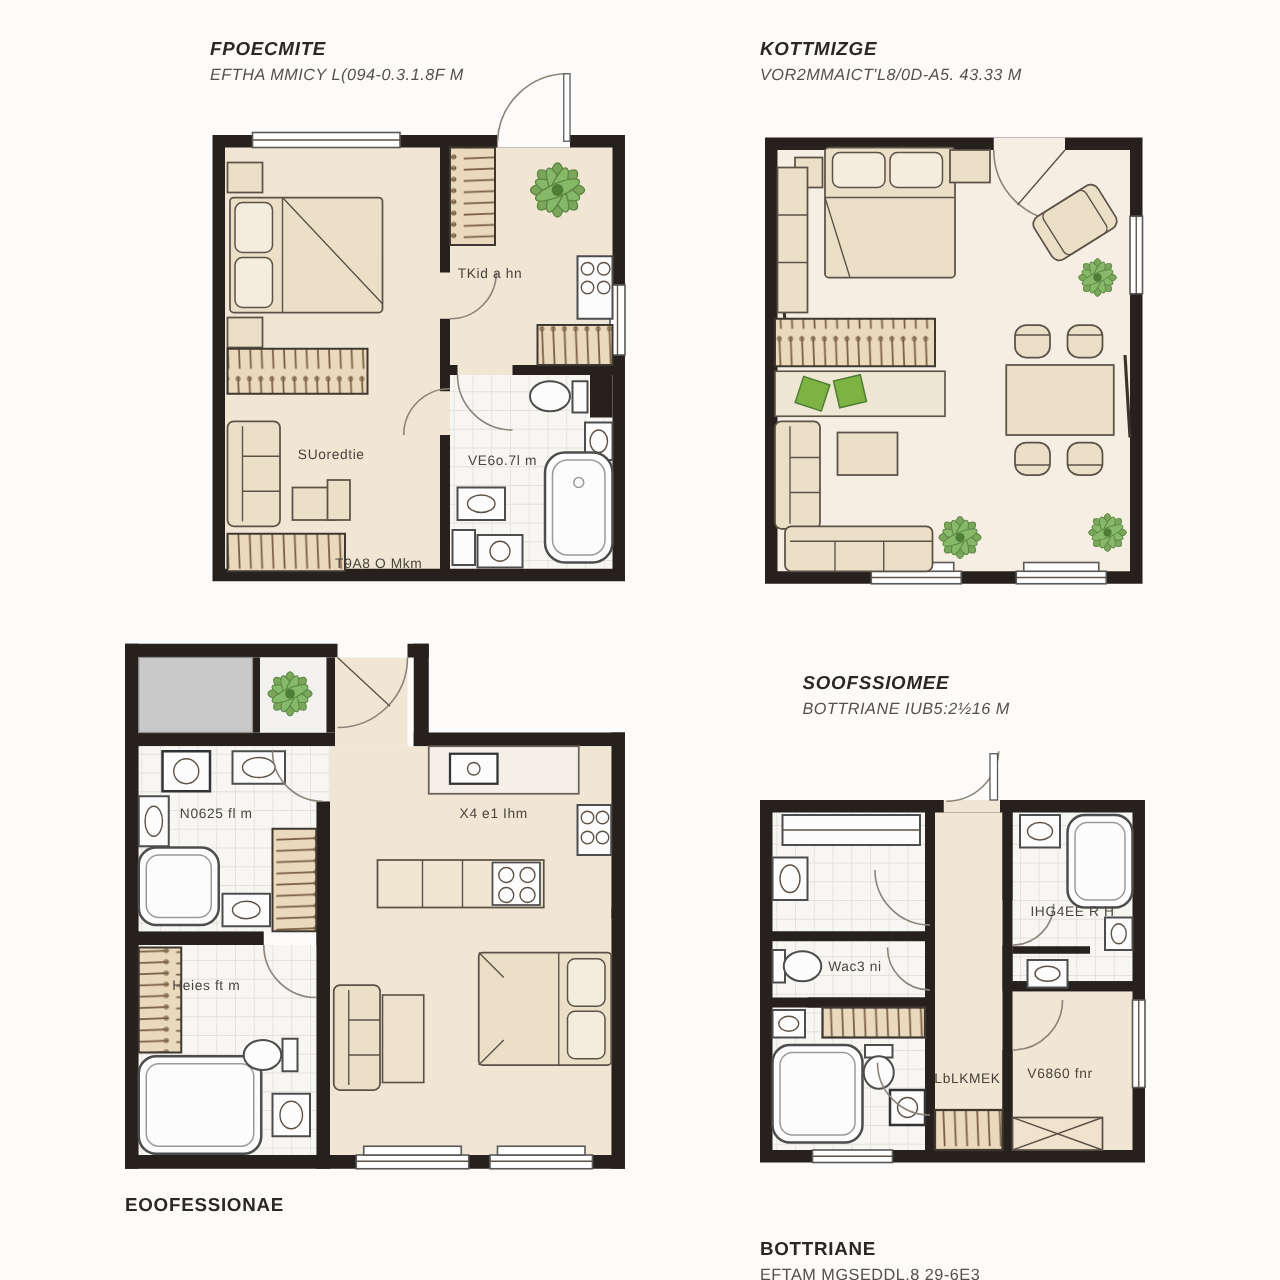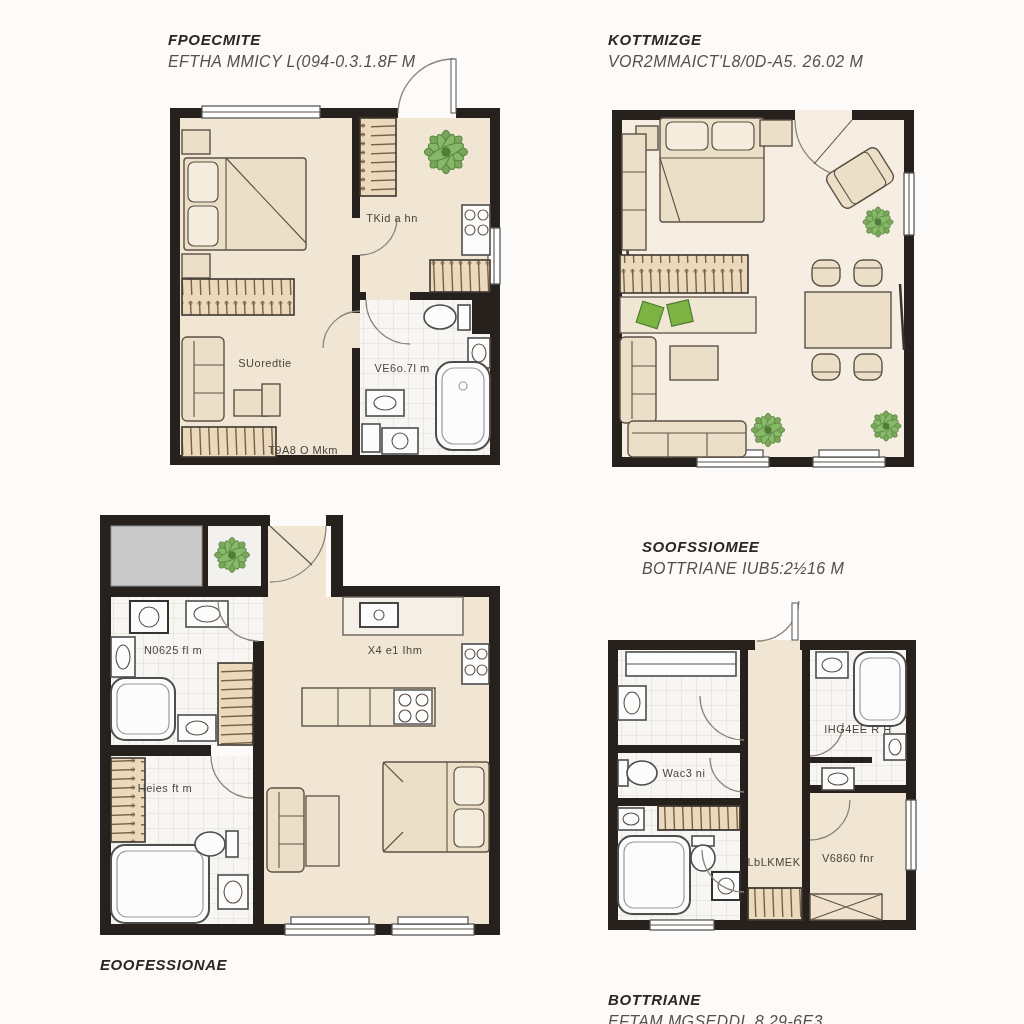--- a/index.html
+++ b/index.html
@@ -1,21 +1,21 @@
 <!DOCTYPE html>
 <html><head>
 <meta charset="utf-8">
 <style>
   html,body{margin:0;padding:0;}
   body{font-family:"Liberation Sans", sans-serif;background:#ffffff;}
   .sheet{position:relative;width:1024px;height:1024px;background:#fcfbf9;overflow:hidden;}
   .plan-header{position:absolute;line-height:1.25;font-style:italic;}
   .plan-title{font-size:15px;font-weight:bold;color:#2b2723;letter-spacing:.6px;}
-  .plan-sub{font-size:16px;color:#55504a;letter-spacing:.4px;margin-top:2px;}
-  .plan-caption{position:absolute;line-height:1.3;font-style:italic;}
+  .plan-sub{font-size:13px;color:#55504a;letter-spacing:.4px;margin-top:2px;}
+  .plan-caption{position:absolute;line-height:1.3;}
   svg{position:absolute;display:block;}
   svg text{font-family:"Liberation Sans", sans-serif;fill:#4a443c;}
   .roomlabel{font-size:11px;letter-spacing:.5px;}
   .f{fill:#ecdfc8;stroke:#5c5247;stroke-width:1.4;}
   .fx{fill:#fcfcfc;stroke:#4d4d4d;stroke-width:1.6;}
   .ln{fill:none;stroke:#5c5247;stroke-width:1.1;}
   .arc{fill:none;stroke:#8d857a;stroke-width:1.3;}
   .win{fill:#ffffff;stroke:#5a5a5a;stroke-width:1.3;}
 </style>
 </head>
@@ -54,21 +54,21 @@
       </g>
     </defs>
   </svg>
 
   <div class="plan-header" style="left:168px;top:31px">
     <div class="plan-title">FPOECMITE</div>
     <div class="plan-sub">EFTHA MMICY L(094-0.3.1.8F M</div>
   </div>
   <div class="plan-header" style="left:608px;top:31px">
     <div class="plan-title">KOTTMIZGE</div>
-    <div class="plan-sub">VOR2MMAICT'L8/0D-A5. 26.02 M</div>
+    <div class="plan-sub">VOR2MMAICT'L8/0D-A5. 43.33 M</div>
   </div>
   <div class="plan-header" style="left:642px;top:538px">
     <div class="plan-title">SOOFSSIOMEE</div>
     <div class="plan-sub">BOTTRIANE IUB5:2½16 M</div>
   </div>
 
   <svg style="left:168px;top:58px" width="334" height="414" viewBox="0 0 334 414">
     <rect x="2" y="50" width="330" height="357" fill="#26211d"></rect>
     <rect x="12" y="60" width="172" height="337" fill="#f1e5d4"></rect>
     <rect x="192" y="60" width="130" height="174" fill="#f1e5d4"></rect>

